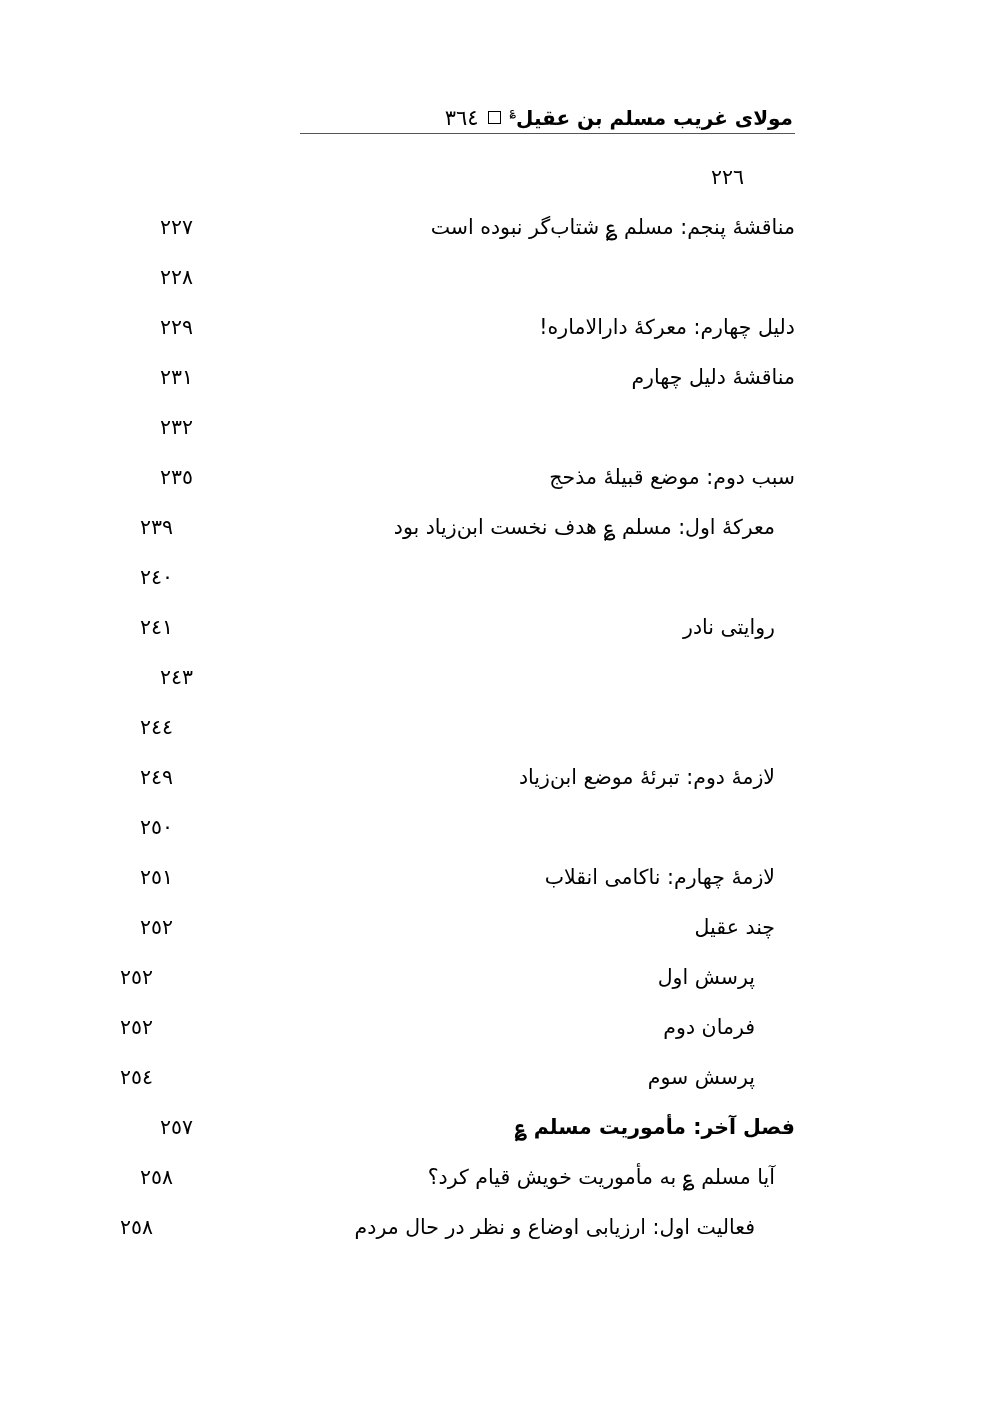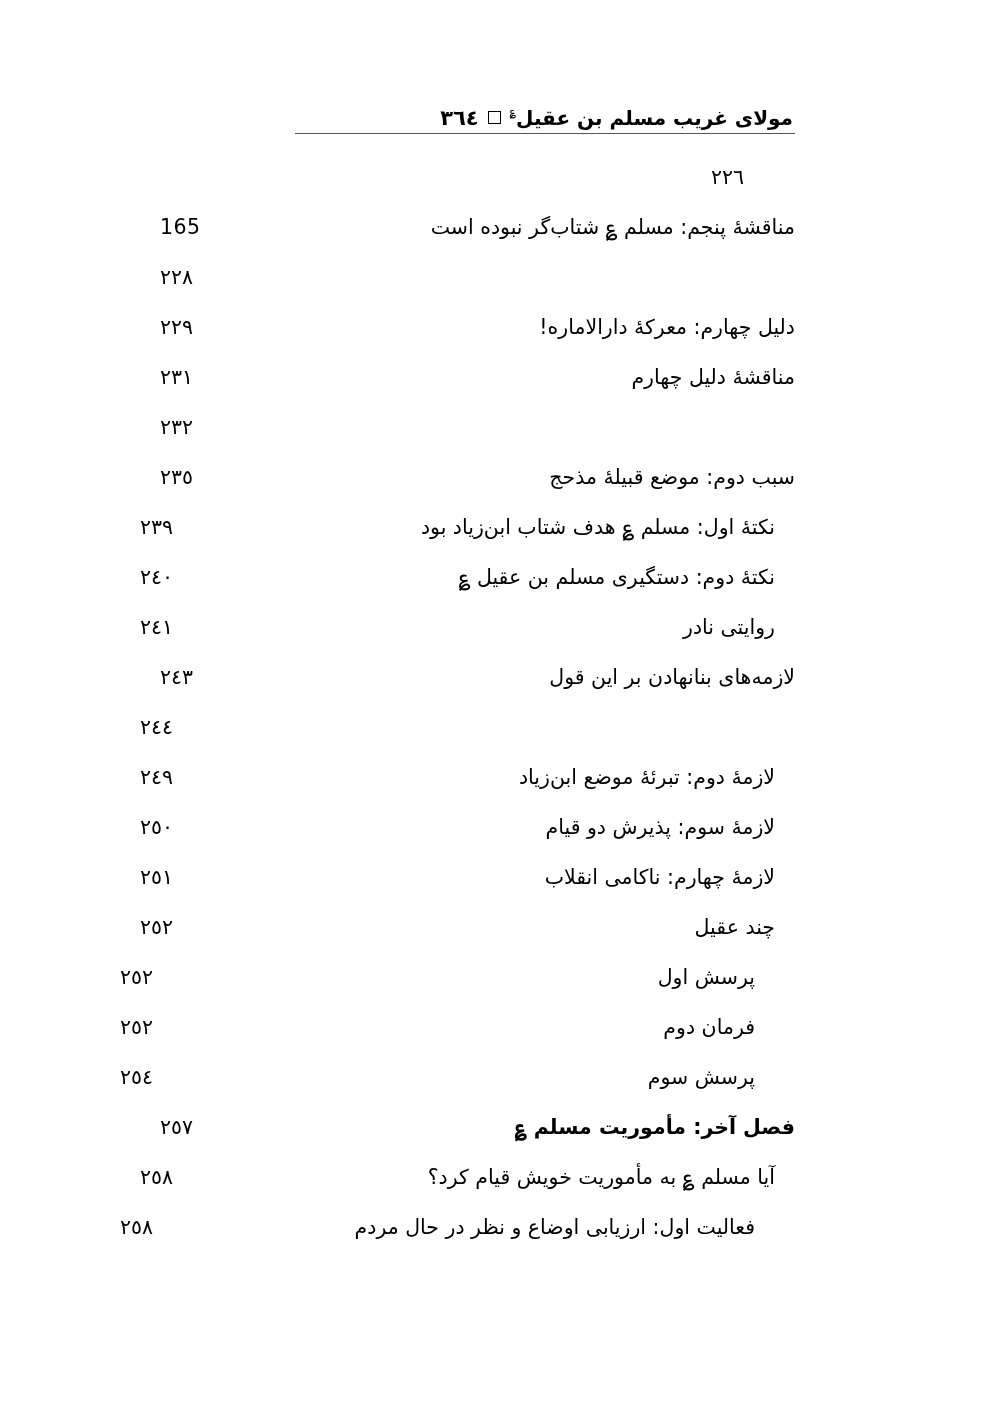--- a/index.html
+++ b/index.html
@@ -37,21 +37,21 @@
     align-items: baseline;
     gap: 7px;
     border-bottom: 1.4px solid #55565a;
     padding-bottom: 4px;
     padding-right: 2px;
     padding-left: 145px;
     margin-right: 45px;
   }
   .rh-folio {
     font-size: 21px;
-    font-weight: 700;
+    font-weight: 400;
     letter-spacing: 0px;
     line-height: 1;
   }
   .rh-square {
     display: inline-block;
     width: 11px;
     height: 11px;
     border: 1.6px solid #000;
     margin: 0 2px;
     position: relative;
@@ -152,21 +152,21 @@
   </div>
 
   <div class="toc">
       <div class="toc-row ind-0 tight">
         <span class="toc-leader"></span>
         <span class="toc-page">٢٢٦</span>
       </div>
       <div class="toc-row ind-0">
         <span class="toc-title">مناقشهٔ پنجم: مسلم ؏ شتاب‌گر نبوده است</span>
         <span class="toc-leader"></span>
-        <span class="toc-page">165</span>
+        <span class="toc-page">٢٢٧</span>
       </div>
       <div class="toc-row ind-0">
         <span class="toc-leader"></span>
         <span class="toc-page">٢٢٨</span>
       </div>
       <div class="toc-row ind-0">
         <span class="toc-title">دلیل چهارم: معرکهٔ دارالاماره!</span>
         <span class="toc-leader"></span>
         <span class="toc-page">٢٢٩</span>
       </div>
@@ -178,50 +178,47 @@
       <div class="toc-row ind-0">
         <span class="toc-leader"></span>
         <span class="toc-page">٢٣٢</span>
       </div>
       <div class="toc-row ind-0">
         <span class="toc-title">سبب دوم: موضع قبیلهٔ مذحج</span>
         <span class="toc-leader"></span>
         <span class="toc-page">٢٣٥</span>
       </div>
       <div class="toc-row ind-1">
-        <span class="toc-title">نکتهٔ اول: مسلم ؏ هدف شتاب ابن‌زیاد بود</span>
+        <span class="toc-title">معرکهٔ اول: مسلم ؏ هدف نخست ابن‌زیاد بود</span>
         <span class="toc-leader"></span>
         <span class="toc-page">٢٣٩</span>
       </div>
       <div class="toc-row ind-1">
-        <span class="toc-title">نکتهٔ دوم: دستگیری مسلم بن عقیل ؏</span>
         <span class="toc-leader"></span>
         <span class="toc-page">٢٤٠</span>
       </div>
       <div class="toc-row ind-1">
         <span class="toc-title">روایتی نادر</span>
         <span class="toc-leader"></span>
         <span class="toc-page">٢٤١</span>
       </div>
       <div class="toc-row ind-0">
-        <span class="toc-title">لازمه‌های بنانهادن بر این قول</span>
         <span class="toc-leader"></span>
         <span class="toc-page">٢٤٣</span>
       </div>
       <div class="toc-row ind-1">
         <span class="toc-leader"></span>
         <span class="toc-page">٢٤٤</span>
       </div>
       <div class="toc-row ind-1">
         <span class="toc-title">لازمهٔ دوم: تبرئهٔ موضع ابن‌زیاد</span>
         <span class="toc-leader"></span>
         <span class="toc-page">٢٤٩</span>
       </div>
       <div class="toc-row ind-1">
-        <span class="toc-title">لازمهٔ سوم: پذیرش دو قیام</span>
         <span class="toc-leader"></span>
         <span class="toc-page">٢٥٠</span>
       </div>
       <div class="toc-row ind-1">
         <span class="toc-title">لازمهٔ چهارم: ناکامی انقلاب</span>
         <span class="toc-leader"></span>
         <span class="toc-page">٢٥١</span>
       </div>
       <div class="toc-row ind-1">
         <span class="toc-title">چند عقیل</span>

